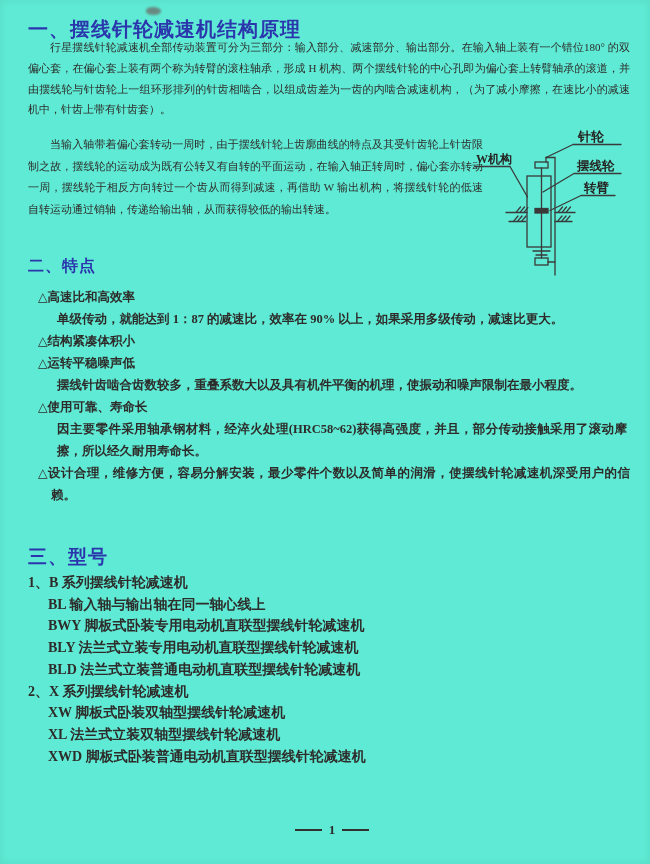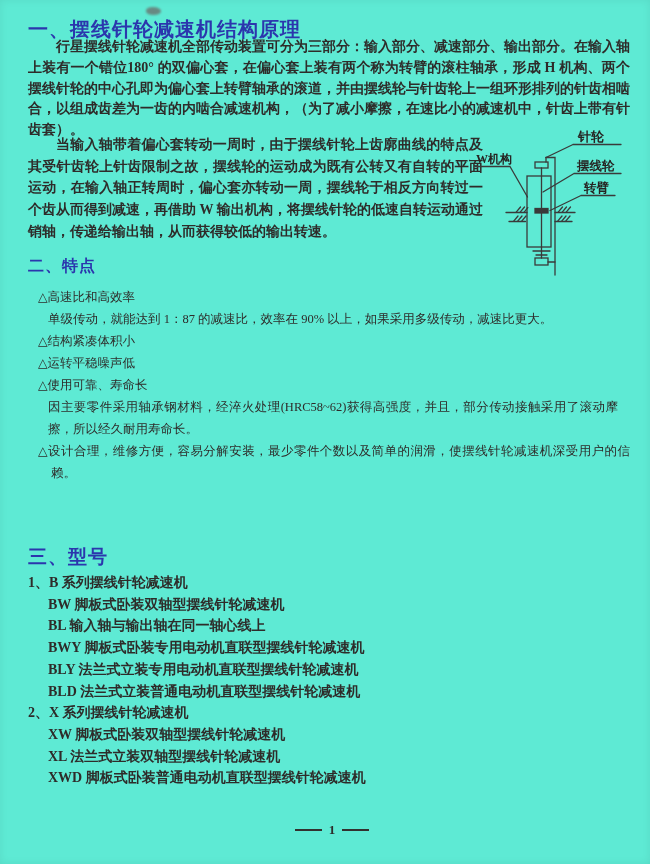--- a/index.html
+++ b/index.html
@@ -21,36 +21,36 @@
     color: #2b36ad;
     letter-spacing: 1px;
     white-space: nowrap;
   }
   #h1 { top: 16px; }
   #h2 { top: 256px; font-size: 16px; }
   #h3 { top: 544px; font-size: 19px; }
 
   .para {
     position: absolute;
-    font-size: 14px;
-    font-weight: 700;
+    font-size: 11px;
+    font-weight: 400;
     text-align: justify;
     text-indent: 2em;
   }
   #para1 { top: 37px;  left: 28px; width: 602px; line-height: 20.8px; }
   #para2 { top: 134px; left: 28px; width: 455px; line-height: 21.7px; }
 
   .features {
     position: absolute;
     top: 286px; left: 38px; width: 592px;
-    font-size: 12.5px; font-weight: 400;
+    font-size: 12.5px; font-weight: 700;
     line-height: 22px;
   }
   .f-title { padding-left: 13px; text-indent: -13px; text-align: justify; }
-  .f-body  { margin-left: 10px; width: 570px; text-align: justify; }
+  .f-body  { margin-left: 19px; width: 570px; text-align: justify; }
 
   .models {
     position: absolute;
     top: 572px; left: 28px; width: 600px;
     font-size: 14px; font-weight: 600;
     line-height: 21.7px;
   }
   .m-item { padding-left: 20px; }
 
   .diagram {
@@ -138,30 +138,30 @@
     <text x="110" y="68" font-size="12.5">转臂</text>
   </svg>
 
   <div id="h2" class="heading">二、特点</div>
 
   <div class="features">
     <div class="f-title">△高速比和高效率</div>
     <div class="f-body">单级传动，就能达到 1：87 的减速比，效率在 90% 以上，如果采用多级传动，减速比更大。</div>
     <div class="f-title">△结构紧凑体积小</div>
     <div class="f-title">△运转平稳噪声低</div>
+    <div class="f-body">摆线针齿啮合齿数较多，重叠系数大以及具有机件平衡的机理，使振动和噪声限制在最小程度。</div>
     <div class="f-title">△使用可靠、寿命长</div>
     <div class="f-body">因主要零件采用轴承钢材料，经淬火处理(HRC58~62)获得高强度，并且，部分传动接触采用了滚动摩擦，所以经久耐用寿命长。</div>
     <div class="f-title">△设计合理，维修方便，容易分解安装，最少零件个数以及简单的润滑，使摆线针轮减速机深受用户的信赖。</div>
   </div>
 
   <div id="h3" class="heading">三、型号</div>
 
   <div class="models">
     <div class="m-group">1、B 系列摆线针轮减速机</div>
-    <div class="m-item">BW 脚板式卧装双轴型摆线针轮减速机</div>
     <div class="m-item">BL 输入轴与输出轴在同一轴心线上</div>
     <div class="m-item">BWY 脚板式卧装专用电动机直联型摆线针轮减速机</div>
     <div class="m-item">BLY 法兰式立装专用电动机直联型摆线针轮减速机</div>
     <div class="m-item">BLD 法兰式立装普通电动机直联型摆线针轮减速机</div>
     <div class="m-group">2、X 系列摆线针轮减速机</div>
     <div class="m-item">XW 脚板式卧装双轴型摆线针轮减速机</div>
     <div class="m-item">XL 法兰式立装双轴型摆线针轮减速机</div>
     <div class="m-item">XWD 脚板式卧装普通电动机直联型摆线针轮减速机</div>
   </div>
 

